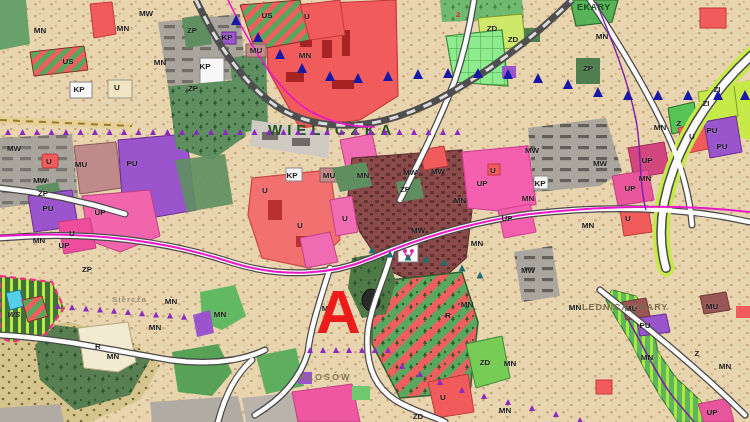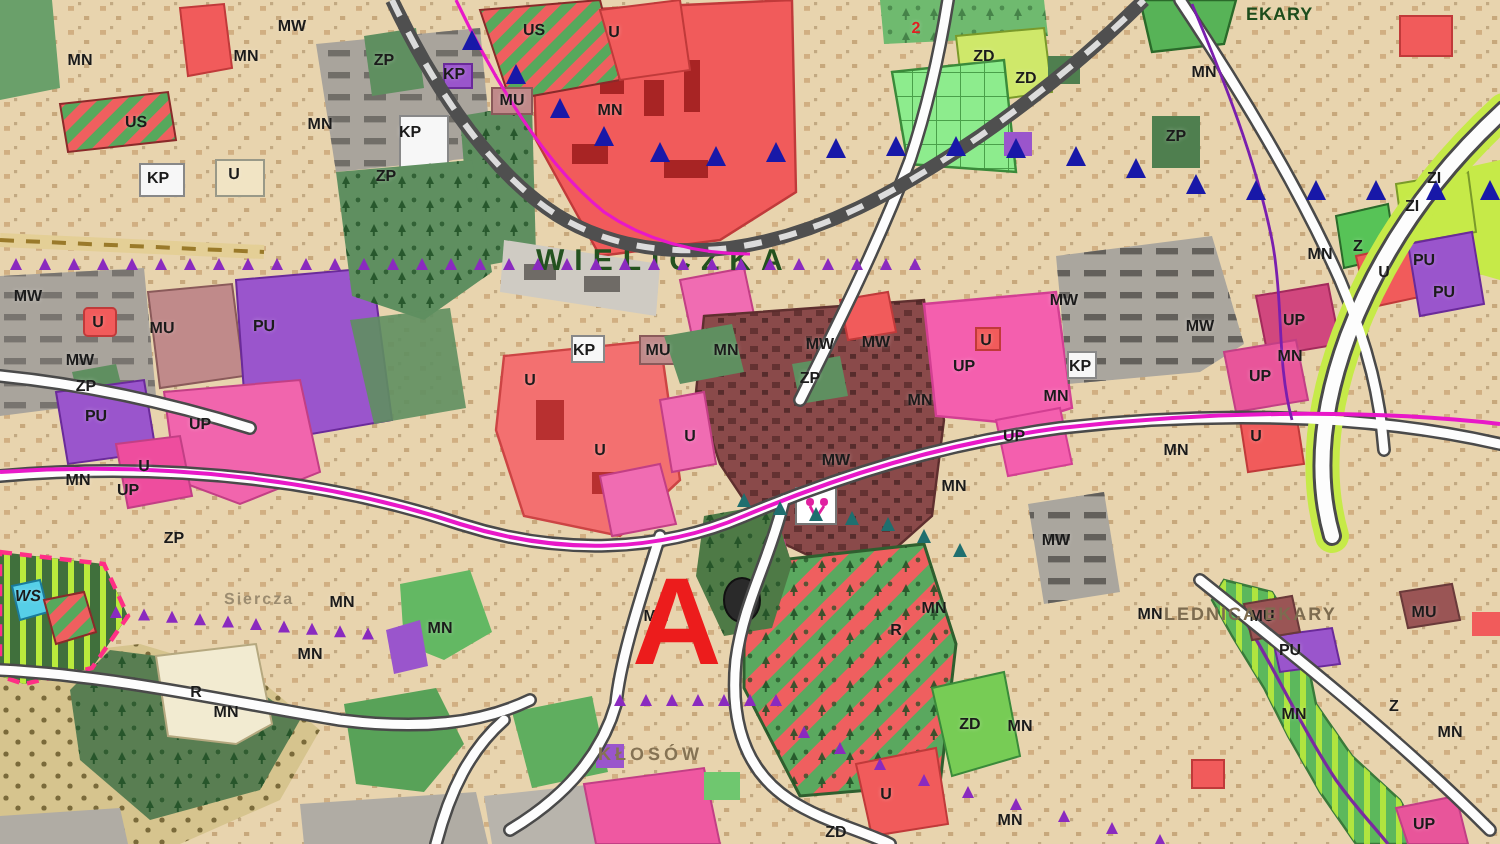--- a/index.html
+++ b/index.html
@@ -419,26 +419,26 @@
       <span class="zl" style="left: 697px; top: 353px;">Z</span>
       <span class="zl" style="left: 267px; top: 15px;">US</span>
       <span class="zl" style="left: 68px; top: 61px;">US</span>
       <span class="zl" style="left: 205px; top: 66px;">KP</span>
       <span class="zl" style="left: 79px; top: 89px;">KP</span>
       <span class="zl" style="left: 227px; top: 37px;">KP</span>
       <span class="zl" style="left: 540px; top: 183px;">KP</span>
       <span class="zl" style="left: 292px; top: 175px;">KP</span>
       <span class="zl" style="left: 98px; top: 346px;">R</span>
       <span class="zl" style="left: 448px; top: 315px;">R</span>
-      <span class="zl" style="left: 14px; top: 298px; font-style: italic;">WS</span>
+      <span class="zl" style="left: 14px; top: 314px; font-style: italic;">WS</span>
       <span class="zl" style="left: 458px; top: 14px; color: rgb(224, 32, 32);">2</span>
     </div>
 
 <div id="places">
       <span class="pn" style="left: 299px; top: 372px; font-size: 9px; letter-spacing: 2px; color: rgb(133, 115, 84);">KŁOSÓW</span>
       <span class="pn" style="left: 582px; top: 302px; font-size: 9px; letter-spacing: 1px; color: rgb(125, 108, 80);">LEDNICA EKARY</span>
       <span class="pn" style="left: 112px; top: 295px; font-size: 8px; letter-spacing: 1px; color: rgb(156, 140, 112);">Siercza</span>
-      <span class="pn" style="left: 577px; top: 2px; font-size: 9px; letter-spacing: 0.5px; color: rgb(29, 77, 29); margin-left: 46px;">EKARY</span>
+      <span class="pn" style="left: 577px; top: 2px; font-size: 9px; letter-spacing: 0.5px; color: rgb(29, 77, 29);">EKARY</span>
     </div>
 
 <div id="marker-a" style="left: 316px; top: 284px; font-size: 62px; color: rgb(236, 28, 28);">A</div>
 
 </div>
 
 </body></html>

